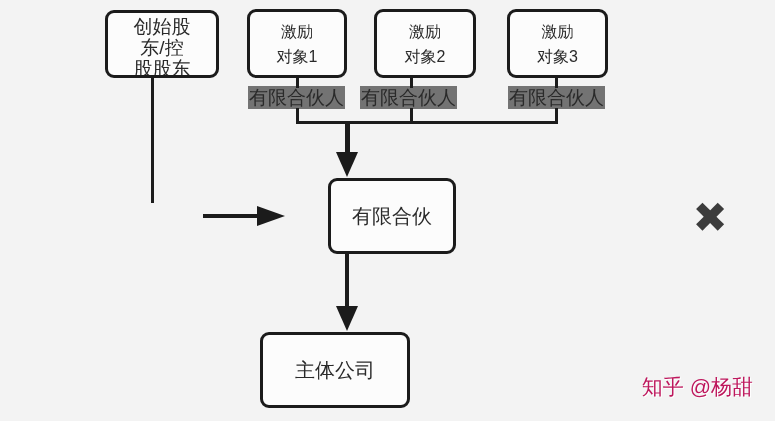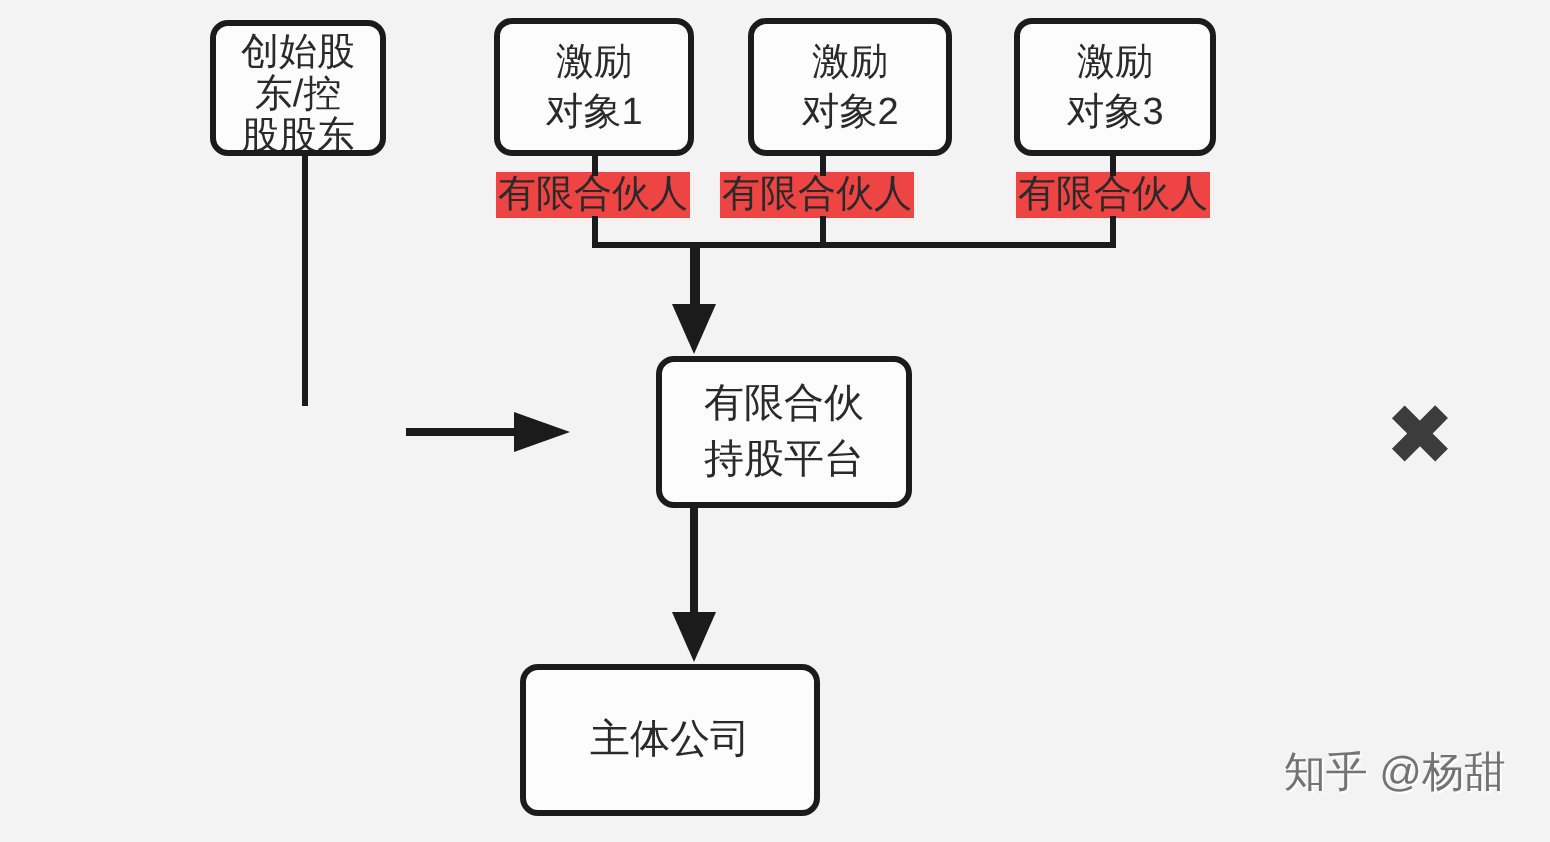--- a/index.html
+++ b/index.html
@@ -23,45 +23,45 @@
     border: 3px solid #1b1b1b;
     border-radius: 9px;
     display: flex;
     flex-direction: column;
     align-items: center;
     justify-content: center;
     text-align: center;
     color: #2a2a2a;
   }
   .node-founder {
-    left: 105px; top: 10px; width: 88px; height: 68px;
+    left: 105px; top: 10px; width: 114px; height: 68px;
     font-size: 19px; line-height: 21px;
     justify-content: flex-start;
     padding-top: 3px;
     overflow: hidden;
   }
-  .node-incentive { font-size: 19px; line-height: 25px; }
+  .node-incentive { font-size: 16px; line-height: 25px; }
   .node-incentive-1 { left: 247px; top: 9px;  width: 100px; height: 69px; }
   .node-incentive-2 { left: 374px; top: 9px;  width: 102px; height: 69px; }
   .node-incentive-3 { left: 507px; top: 9px;  width: 101px; height: 69px; }
   .node-platform {
     left: 285px; top: 178px; width: 128px; height: 76px;
     font-size: 20px; line-height: 28px; margin-left: 43px;
   }
   .node-company {
     left: 260px; top: 332px; width: 150px; height: 76px;
     font-size: 20px; line-height: 24px;
   }
   
   .edge-label {
     position: absolute;
     font-size: 19px;
     line-height: 21px;
     white-space: nowrap;
-    background: #ef4444;
+    background: #737373;
     padding: 1px 1px;
     color: #2a2a2a;
   }
   .lp-label-1 { left: 248px; top: 86px; }
   .lp-label-2 { left: 360px; top: 86px; }
   .lp-label-3 { left: 508px; top: 86px; }
   .gp-label   { left: 102px; top: 204px; }
   
   .vline, .hline {
     position: absolute;
@@ -108,21 +108,21 @@
     font-weight: bold;
     cursor: pointer;
     user-select: none;
   }
   
   .watermark {
     position: absolute;
     right: 22px; top: 375px;
     font-size: 21px;
     line-height: 24px;
-    color: #737373;
+    color: #be185d;
     text-shadow: 1px 1px 0 #ffffff;
     white-space: nowrap;
   }
 </style>
 </head>
 <body>
 
 <div class="stage">
 
   <div class="node node-founder">
@@ -159,21 +159,20 @@
   <div class="hline connector-h"></div>
 
   <div class="vline main-arrow-shaft"></div>
   <div class="head-down main-arrow-head"></div>
 
   <div class="hline gp-arrow-line"></div>
   <div class="head-right gp-arrow-head"></div>
 
   <div class="node node-platform">
     <div>有限合伙</div>
-    <div>持股平台</div>
   </div>
 
   <div class="vline plat-arrow-shaft"></div>
   <div class="head-down plat-arrow-head"></div>
 
   <div class="node node-company">
     <div>主体公司</div>
   </div>
 
   <div class="close-btn">✖</div>

